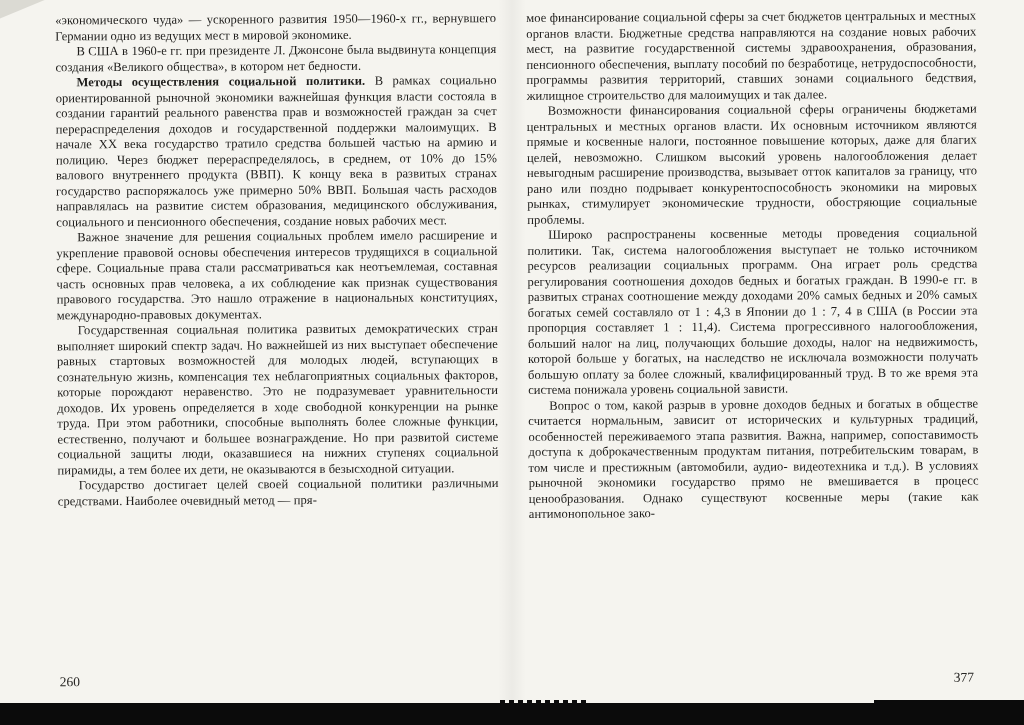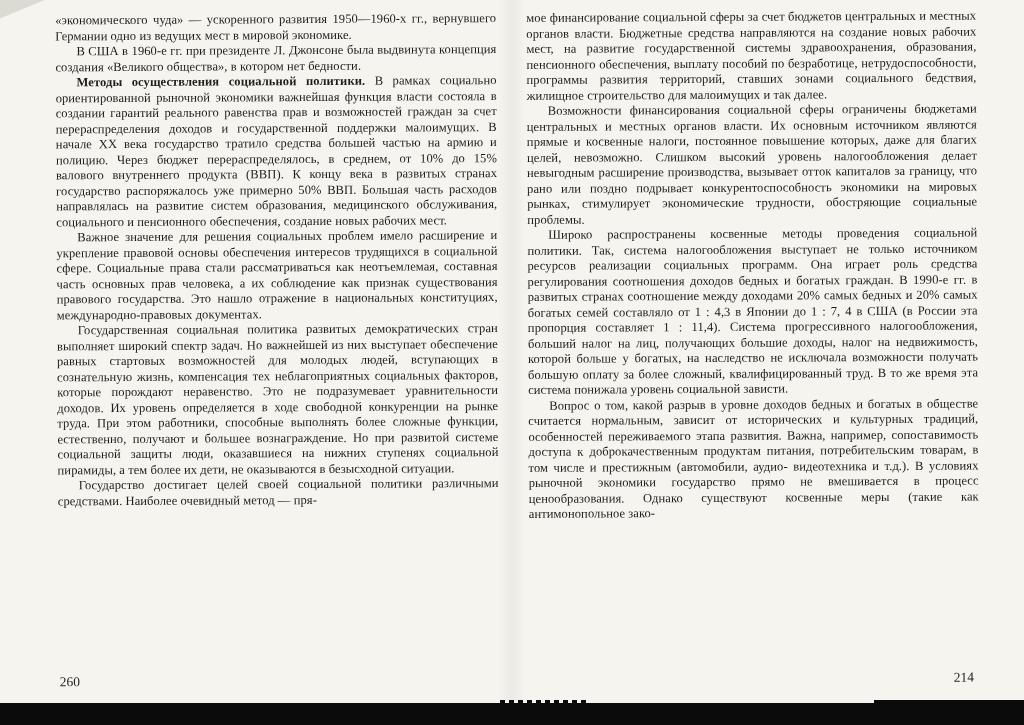--- a/index.html
+++ b/index.html
@@ -69,17 +69,17 @@
   </div>
 
   <div class="page page-right">
     <p class="para no-indent">мое финансирование социальной сферы за счет бюджетов центральных и местных органов власти. Бюджетные средства направляются на создание новых рабочих мест, на развитие государственной системы здравоохранения, образования, пенсионного обеспечения, выплату пособий по безработице, нетрудоспособности, программы развития территорий, ставших зонами социального бедствия, жилищное строительство для малоимущих и так далее.</p>
     <p class="para">Возможности финансирования социальной сферы ограничены бюджетами центральных и местных органов власти. Их основным источником являются прямые и косвенные налоги, постоянное повышение которых, даже для благих целей, невозможно. Слишком высокий уровень налогообложения делает невыгодным расширение производства, вызывает отток капиталов за границу, что рано или поздно подрывает конкурентоспособность экономики на мировых рынках, стимулирует экономические трудности, обостряющие социальные проблемы.</p>
     <p class="para">Широко распространены косвенные методы проведения социальной политики. Так, система налогообложения выступает не только источником ресурсов реализации социальных программ. Она играет роль средства регулирования соотношения доходов бедных и богатых граждан. В 1990-е гг. в развитых странах соотношение между доходами 20% самых бедных и 20% самых богатых семей составляло от 1 : 4,3 в Японии до 1 : 7, 4 в США (в России эта пропорция составляет 1 : 11,4). Система прогрессивного налогообложения, больший налог на лиц, получающих большие доходы, налог на недвижимость, которой больше у богатых, на наследство не исключала возможности получать большую оплату за более сложный, квалифицированный труд. В то же время эта система понижала уровень социальной зависти.</p>
     <p class="para">Вопрос о том, какой разрыв в уровне доходов бедных и богатых в обществе считается нормальным, зависит от исторических и культурных традиций, особенностей переживаемого этапа развития. Важна, например, сопоставимость доступа к доброкачественным продуктам питания, потребительским товарам, в том числе и престижным (автомобили, аудио- видеотехника и т.д.). В условиях рыночной экономики государство прямо не вмешивается в процесс ценообразования. Однако существуют косвенные меры (такие как антимонопольное зако-</p>
   </div>
 
   <div class="pagenum pagenum-left">260</div>
-  <div class="pagenum pagenum-right">214</div>
+  <div class="pagenum pagenum-right">377</div>
 
 </div>
 
 <div class="scan-bar"></div>
 
 </body></html>

